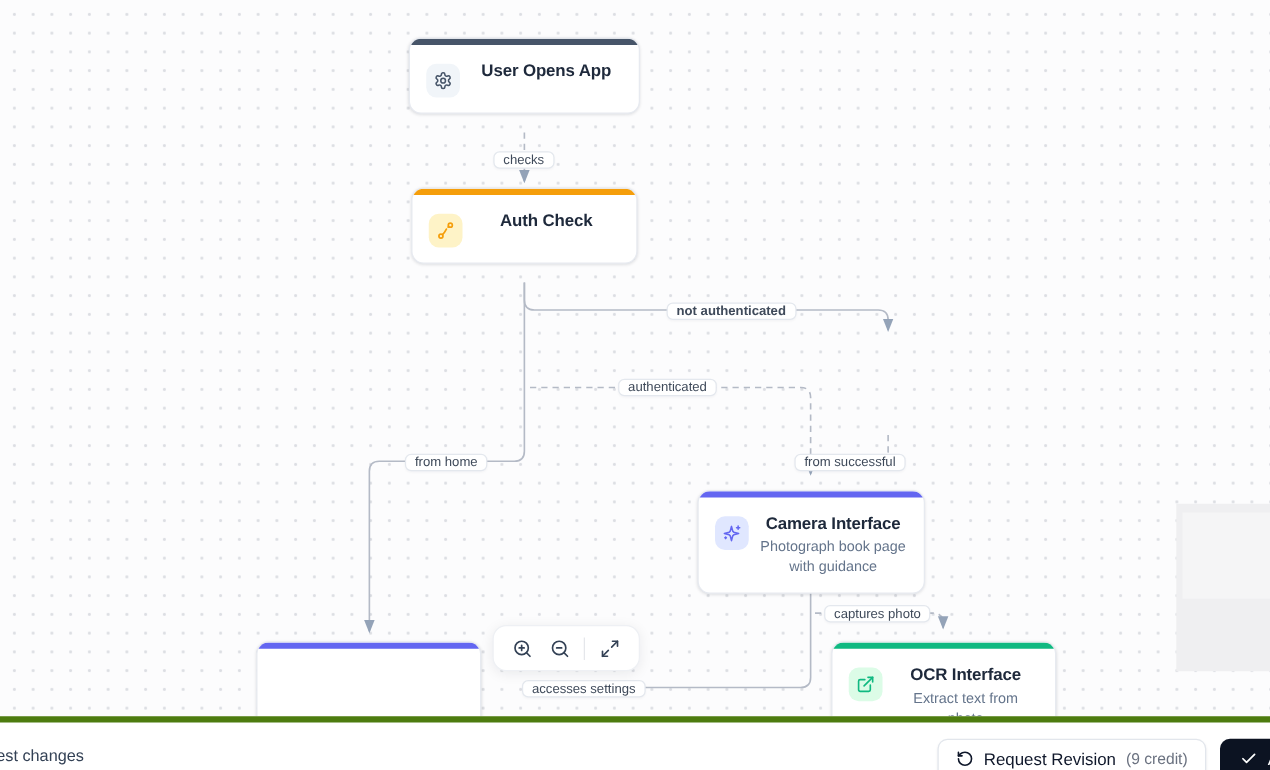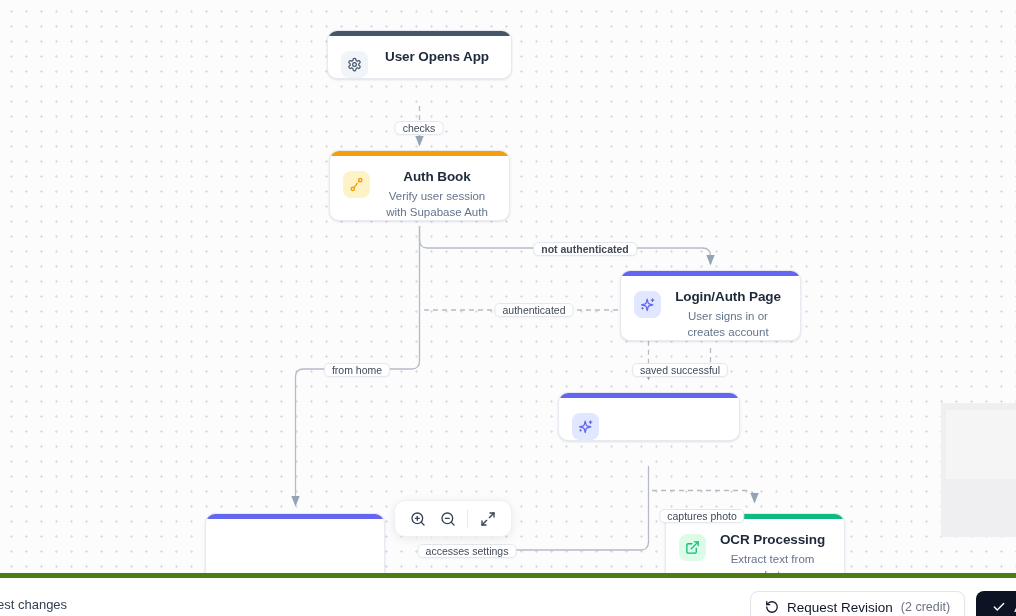--- a/index.html
+++ b/index.html
@@ -10,21 +10,21 @@
     background-image:radial-gradient(circle, #dcdee3 1px, transparent 1.3px);
     background-size:15px 15px; background-position:4px 4px; }
 
   svg.edges { position:absolute; left:0; top:0; z-index:1; pointer-events:none; }
   .edge { fill:none; stroke:#b4bac6; stroke-width:1.3; }
   .edge.dashed { stroke-dasharray:5 4; }
 
   .node { position:absolute; z-index:2; background:#fff; border:1px solid #e7eaf0;
     border-radius:10px; overflow:hidden; box-shadow:0 1px 3px rgba(15,23,42,.07), 0 1px 2px rgba(15,23,42,.05); }
   .node .accent { height:5px; width:100%; }
-  .node .body { display:flex; align-items:flex-start; padding:11px 14px 0 13px; gap:9px; }
+  .node .body { display:flex; align-items:flex-start; padding:11px 14px 12px 13px; gap:9px; }
   .iconbox { width:27px; height:27px; border-radius:8px; flex:0 0 auto;
     display:flex; align-items:center; justify-content:center; margin-top:4px; }
   .iconbox svg { width:15px; height:15px; }
   .ntext { flex:1 1 auto; text-align:center; min-width:0; }
   .ntitle { font-size:13.5px; font-weight:bold; color:#1e293b; letter-spacing:-.1px; margin-top:2px; }
   .ndesc { font-size:11.5px; color:#64748b; line-height:16px; margin-top:4px; }
 
   .edge-label { position:absolute; z-index:3; transform:translate(-50%,-50%);
     background:#fff; border:1px solid #e4e8ee; border-radius:5px; padding:0 7px;
     font-size:10.5px; color:#3f4a5a; white-space:nowrap; box-shadow:0 1px 2px rgba(15,23,42,.04); }
@@ -95,81 +95,69 @@
     <div class="accent" style="background: rgb(245, 158, 11);"></div>
     <div class="body">
       <div class="iconbox" style="color: rgb(245, 158, 11); background: rgb(254, 243, 199);">
         <svg viewBox="0 0 24 24" fill="none" stroke="currentColor" stroke-width="2.2" stroke-linecap="round" stroke-linejoin="round">
           <circle cx="6" cy="19" r="2.6"></circle>
           <circle cx="18" cy="5" r="2.6"></circle>
           <path d="M8 17 C11 14, 12 12, 13 10 M15.2 7.5 16 6.6"></path>
         </svg>
       </div>
       <div class="ntext">
-        <div class="ntitle">Auth Book</div>
-        <div class="ndesc">Verify user session with Supabase Auth</div>
-      </div>
-    </div>
-  </div>
-
-  <div class="node" style="left:620px; top:270px; width:181px;">
+        <div class="ntitle">Auth Check</div>
+      </div>
+    </div>
+  </div>
+
+
+  <div class="node" style="left:558px; top:392px; width:182px;">
     <div class="accent" style="background: rgb(99, 102, 241);"></div>
     <div class="body">
       <div class="iconbox" style="color: rgb(99, 102, 241); background: rgb(224, 231, 255);">
         <svg viewBox="0 0 24 24" fill="none" stroke="currentColor" stroke-width="2" stroke-linecap="round" stroke-linejoin="round">
           <path d="M9.9 15.5 8.5 14.1 2.4 12.5 8.5 10.9 9.9 9.5 11.5 3.4 13.1 9.5 14.5 10.9 20.6 12.5 14.5 14.1 13.1 15.5 11.5 21.6 Z"></path>
           <path d="M20 3v4 M22 5h-4 M4 17v2 M5 18H3"></path>
         </svg>
       </div>
       <div class="ntext">
-        <div class="ntitle">Login/Auth Page</div>
-        <div class="ndesc">User signs in or creates account</div>
-      </div>
-    </div>
-  </div>
-
-  <div class="node" style="left:558px; top:392px; width:182px;">
-    <div class="accent" style="background: rgb(99, 102, 241);"></div>
-    <div class="body">
-      <div class="iconbox" style="color: rgb(99, 102, 241); background: rgb(224, 231, 255);">
-        <svg viewBox="0 0 24 24" fill="none" stroke="currentColor" stroke-width="2" stroke-linecap="round" stroke-linejoin="round">
-          <path d="M9.9 15.5 8.5 14.1 2.4 12.5 8.5 10.9 9.9 9.5 11.5 3.4 13.1 9.5 14.5 10.9 20.6 12.5 14.5 14.1 13.1 15.5 11.5 21.6 Z"></path>
-          <path d="M20 3v4 M22 5h-4 M4 17v2 M5 18H3"></path>
-        </svg>
+        <div class="ntitle">Camera Interface</div>
+        <div class="ndesc">Photograph book page with guidance</div>
       </div>
     </div>
   </div>
 
   <div class="node" style="left:205px; top:513px; width:180px; height:76px;">
     <div class="accent" style="background: rgb(99, 102, 241);"></div>
   </div>
 
   <div class="node" style="left:665px; top:513px; width:180px; height:76px;">
     <div class="accent" style="background: rgb(16, 185, 129);"></div>
     <div class="body">
       <div class="iconbox" style="color: rgb(16, 185, 129); background: rgb(220, 252, 231);">
         <svg viewBox="0 0 24 24" fill="none" stroke="currentColor" stroke-width="2.1" stroke-linecap="round" stroke-linejoin="round">
           <path d="M18 13v6a2 2 0 0 1-2 2H5a2 2 0 0 1-2-2V8a2 2 0 0 1 2-2h6"></path>
           <path d="M15 3h6v6"></path>
           <path d="M10 14 21 3"></path>
         </svg>
       </div>
       <div class="ntext">
-        <div class="ntitle">OCR Processing</div>
+        <div class="ntitle">OCR Interface</div>
         <div class="ndesc">Extract text from photo</div>
       </div>
     </div>
   </div>
 
   <div class="edge-label" style="left:419px; top:128px;">checks</div>
   <div class="edge-label" style="left:585px; top:249px;font-weight:bold;">not authenticated</div>
   <div class="edge-label" style="left:534px; top:310px;">authenticated</div>
-  <div class="edge-label" style="left:680px; top:370px;">saved successful</div>
+  <div class="edge-label" style="left:680px; top:370px;">from successful</div>
   <div class="edge-label" style="left:357px; top:370px;">from home</div>
-  <div class="edge-label" style="left:702px; top:491px;margin-top:25px;">captures photo</div>
+  <div class="edge-label" style="left:702px; top:491px;">captures photo</div>
   <div class="edge-label" style="left:467px; top:551px;">accesses settings</div>
 
   <div class="controls">
     <button class="ctrl-btn" aria-label="zoom in">
       <svg viewBox="0 0 24 24" fill="none" stroke="currentColor" stroke-width="2" stroke-linecap="round" stroke-linejoin="round">
         <circle cx="11" cy="11" r="8"></circle>
           <path d="m21 21-4.3-4.3"></path>
           <path d="M11 8v6"></path>
           <path d="M8 11h6"></path>
       </svg>
@@ -199,21 +187,21 @@
 
 <div class="footer">
   <span class="footer-status">est changes</span>
   <div class="footer-actions">
     <button class="btn-revision">
       <svg viewBox="0 0 24 24" fill="none" stroke="currentColor" stroke-width="2.2" stroke-linecap="round" stroke-linejoin="round">
         <path d="M3 12a9 9 0 1 0 9-9 9.75 9.75 0 0 0-6.74 2.74L3 8"></path>
           <path d="M3 3v5h5"></path>
       </svg>
       <span class="lbl">Request Revision</span>
-      <span class="credit">(2 credit)</span>
+      <span class="credit">(9 credit)</span>
     </button>
     <button class="btn-approve">
       <svg viewBox="0 0 24 24" fill="none" stroke="currentColor" stroke-width="2.4" stroke-linecap="round" stroke-linejoin="round">
         <path d="M20 6 9 17l-5-5"></path>
       </svg>
       <span class="lbl">App</span>
     </button>
   </div>
 </div>
 

